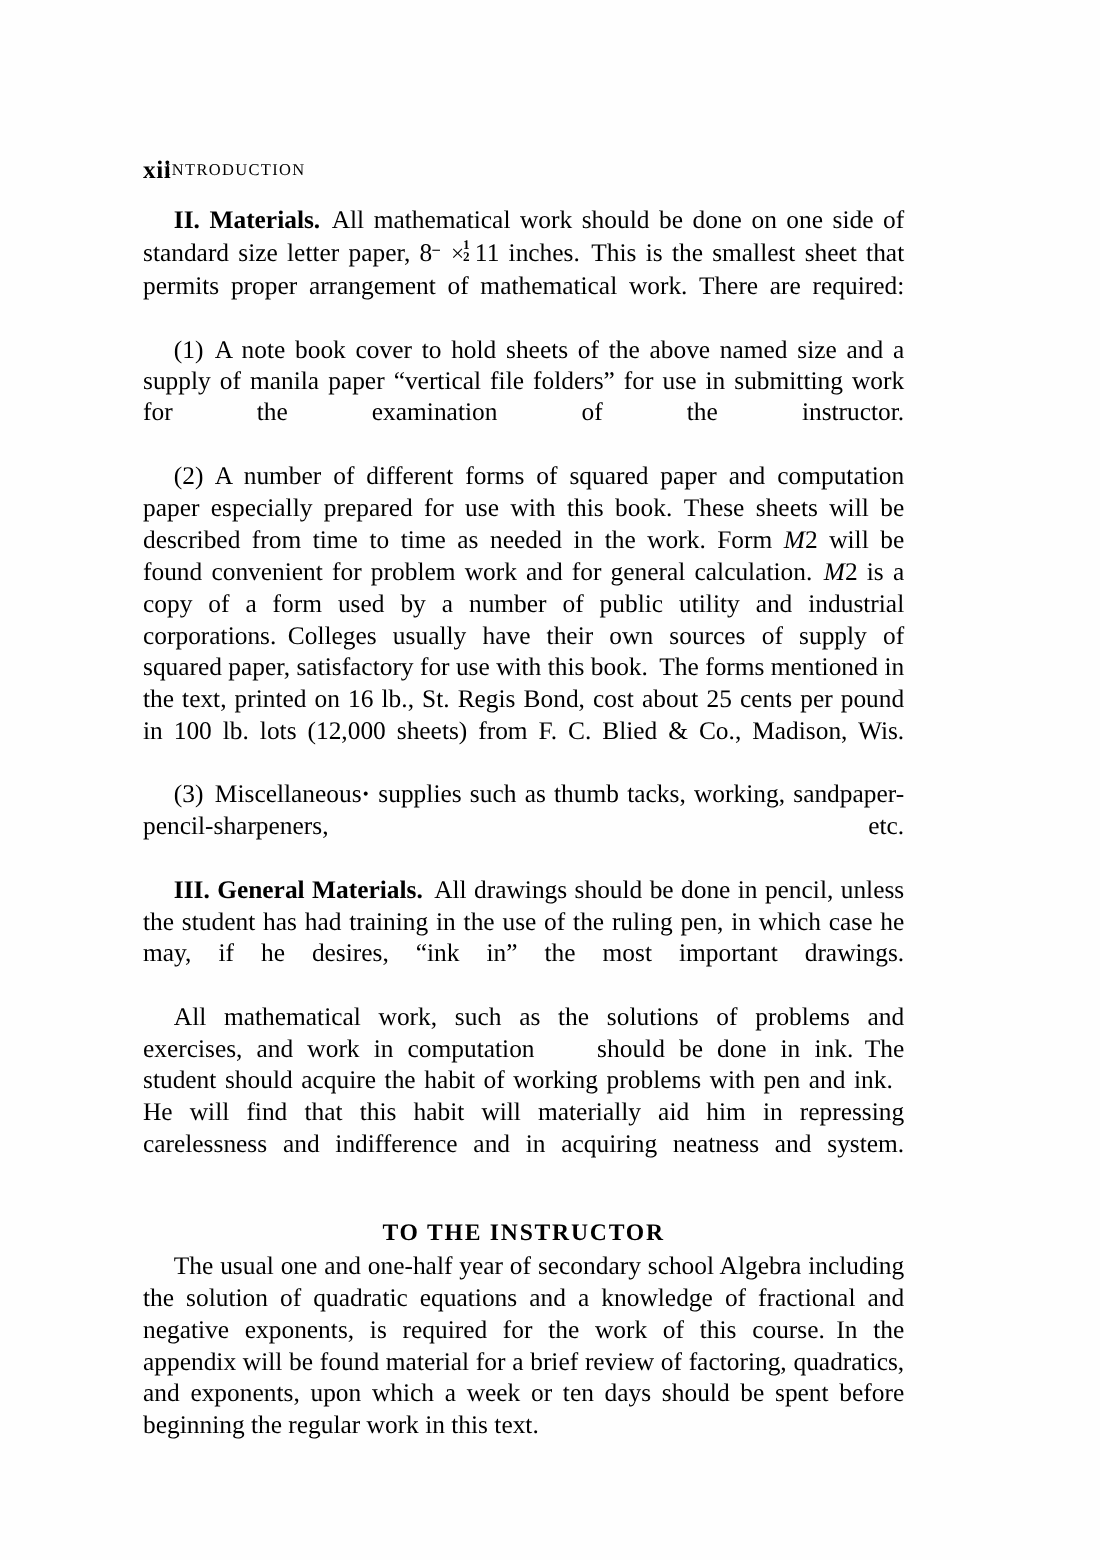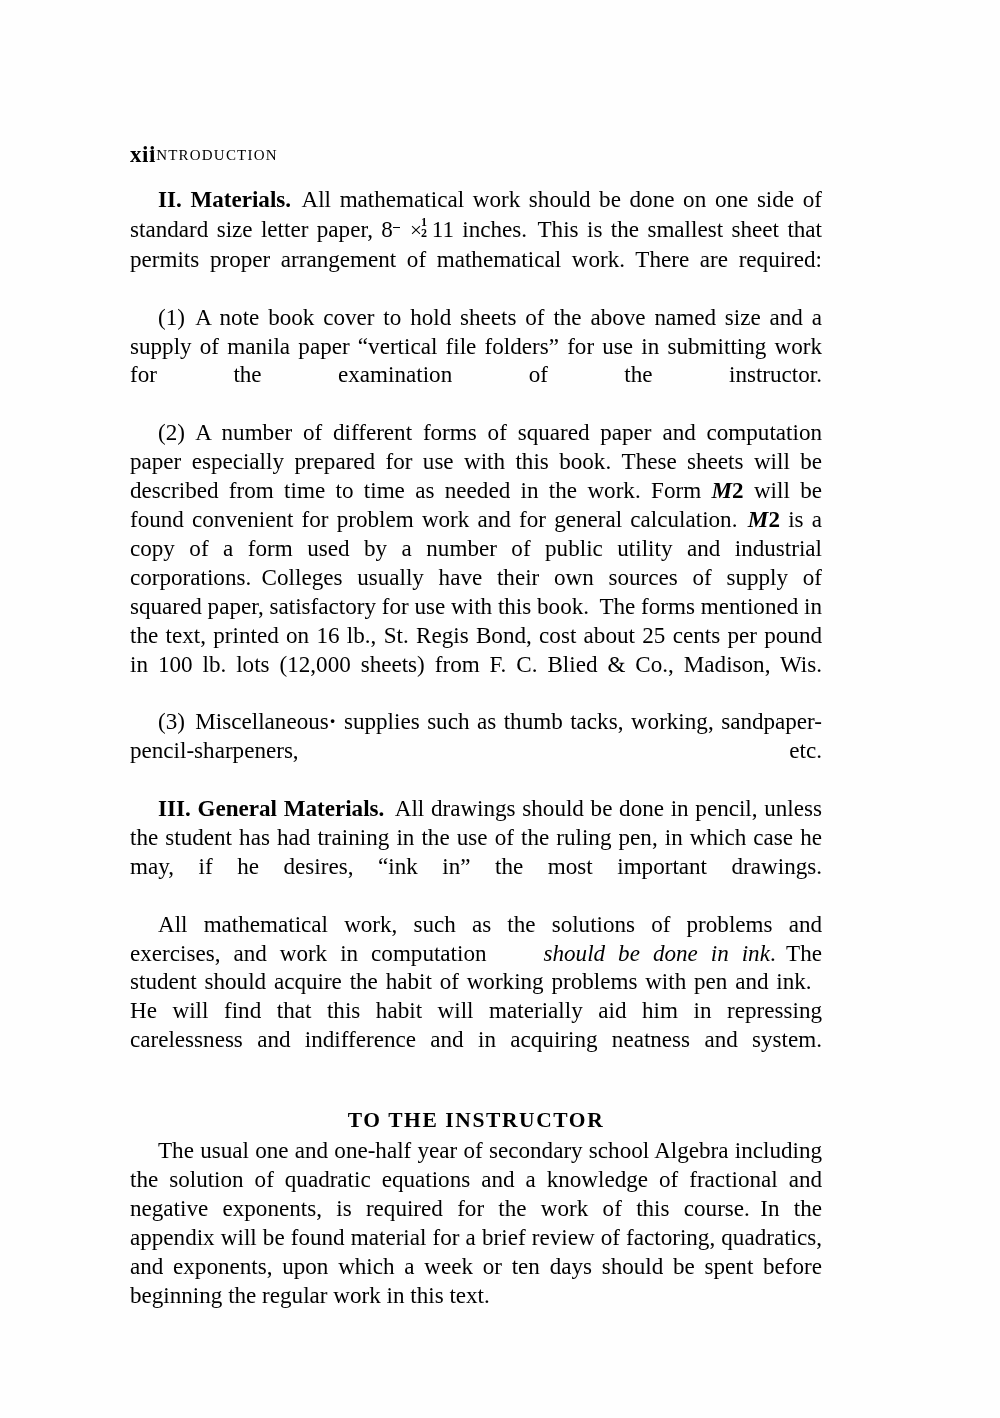--- a/index.html
+++ b/index.html
@@ -74,26 +74,24 @@
     content: "";
     display: inline-block;
     width: 100%;
   }
   p.para.last:after { content: none; }
 
   .runin {
     font-weight: 700;
   }
   .ital {
-    font-style: italic;
     margin-left: 44px;
   }
   .mform {
     font-style: italic;
-    font-weight: bold;
   }
   .mform .num {
     font-style: normal;
   }
   .gap {
     display: inline-block;
     width: 0.45em;
   }
   .artifact-dot {
     font-weight: 700;

